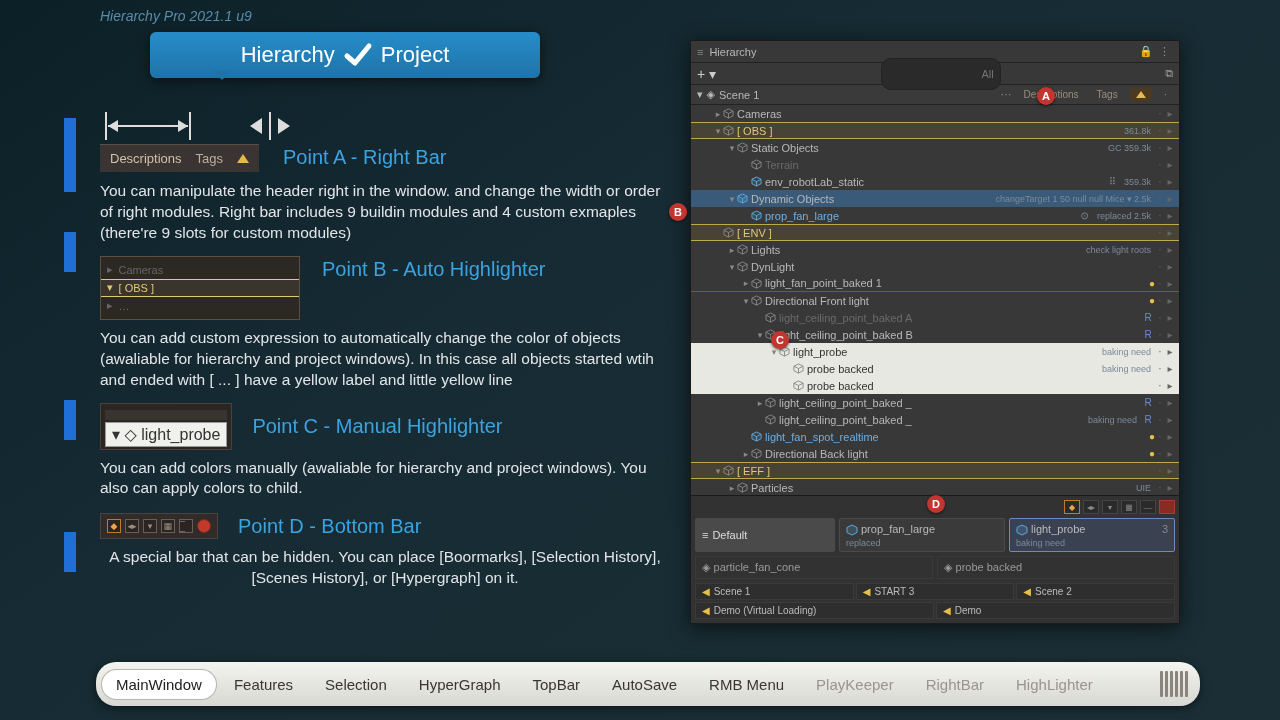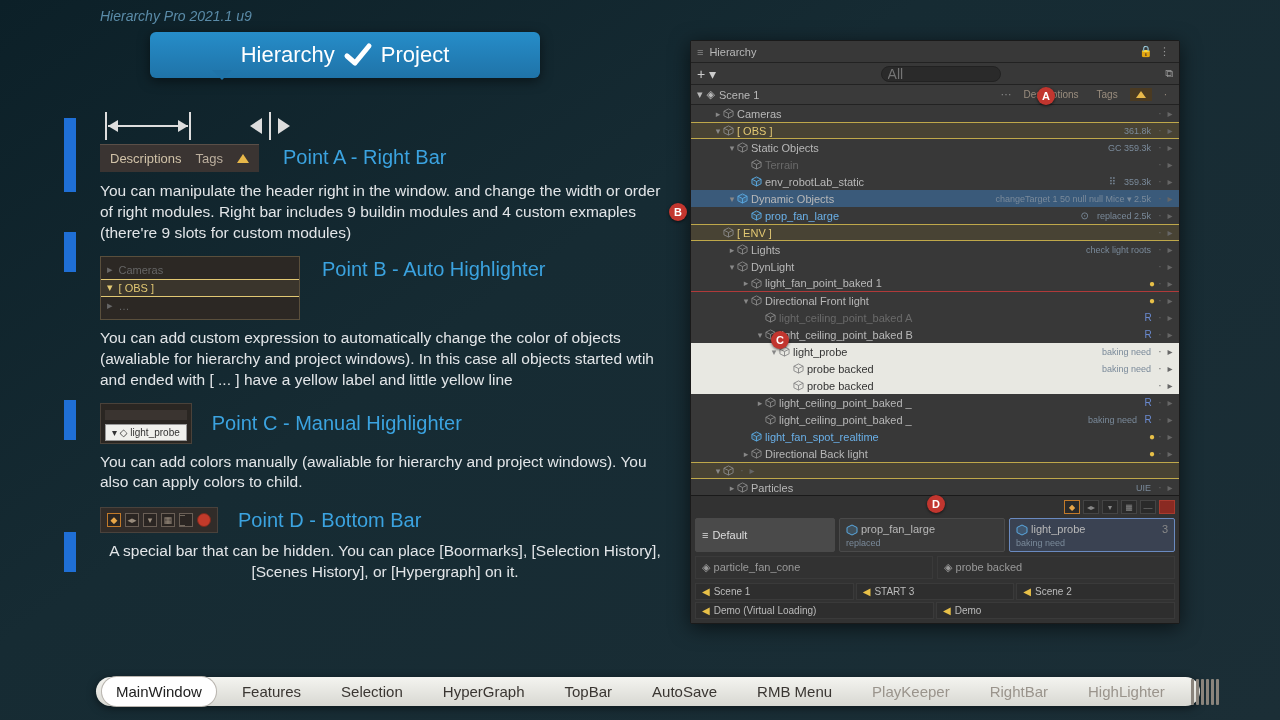--- a/index.html
+++ b/index.html
@@ -19,36 +19,36 @@
 .point-title { color:#3ba3e0; font-size:20px; font-weight:500; margin:6px 0 6px 220px; }
 .para { font-size:15.5px; line-height:1.35; color:#e2e5e8; margin-bottom:12px; max-width:660px; }
 .blue-mark{position:absolute;left:-36px;width:12px;background:#1f6fd6;}
 .mark1{top:86px;height:74px;}
 .mark2{top:200px;height:40px;}
 .mark3{top:368px;height:40px;}
 .mark4{top:500px;height:40px;}
 .snip-b{display:inline-block;background:#2c2824;border:1px solid #5a4f3c;padding:4px 0;width:200px;}
 .snip-b .row{display:flex;align-items:center;height:18px;font-size:11px;padding:0 6px;gap:6px;}
 .snip-b .obs{background:#3a352c;color:#e2c873;border-top:1px solid #e2c873;border-bottom:1px solid #e2c873;}
-.snip-c{display:inline-block;background:#f0f0ec;border:1px solid #999;padding:2px 6px;font-size:10px;color:#333;}
+.snip-c{display:inline-block;background:#f0f0ec;border:1px solid #999;padding:2px 6px;font-size:16px;color:#333;}
 .snip-d{display:inline-flex;align-items:center;height:26px;background:#312c29;border:1px solid #4a423c;padding:0 6px;gap:4px;}
 .snip-d .sq{width:14px;height:14px;border:1px solid #6a5f56;background:#2a2522;font-size:9px;color:#9a8d7e;display:flex;align-items:center;justify-content:center;}
 .snip-d .rec{width:14px;height:14px;border-radius:50%;background:#c23a2a;border:1px solid #7a2a1e;}
 .snip-d .orange{border-color:#c27a2a;color:#e8a648;}
 
 
 .panel { position:absolute; right:100px; top:40px; width:490px; background:#383838; border:1px solid #1a1a1a; border-radius:2px; box-shadow:0 4px 20px rgba(0,0,0,.6); font-size:11px; color:#b8b8b8; }
 .panel .titlebar{display:flex;align-items:center;height:22px;background:#383838;border-bottom:1px solid #222;padding:0 6px;gap:6px;}
 .panel .titlebar .grip{color:#888;}
 .panel .titlebar .spacer{flex:1;}
 .panel .titlebar .ico{width:14px;height:14px;color:#999;}
 .panel .toolbar{display:flex;align-items:center;height:22px;background:#383838;border-bottom:1px solid #222;padding:0 6px;gap:8px;}
 .panel .toolbar .plus{font-size:14px;color:#ccc;}
 .panel .toolbar .search{flex:1;text-align:center;}
-.panel .toolbar .search input{background:#2a2a2a;border:1px solid #222;border-radius:10px;height:16px;width:120px;font-size:14px;color:#aaa;padding:0 6px;}
+.panel .toolbar .search input{background:#2a2a2a;border:1px solid #222;border-radius:10px;height:32px;width:120px;font-size:11px;color:#aaa;padding:0 6px;text-align:right;}
 .panel .toolbar .popout{color:#999;}
 .panel .headerrow{display:flex;align-items:center;height:20px;background:#3a3a3a;border-bottom:1px solid #222;padding:0 6px;gap:6px;}
 .panel .headerrow .scene{flex:1;display:flex;align-items:center;gap:4px;}
 .panel .headerrow .col{font-size:10px;color:#9a8d7e;padding:0 6px;}
 .panel .headerrow .tri{background:#4a3a22;padding:1px 6px;}
 .tree{max-height:390px;overflow:hidden;}
 .tree .r{display:flex;align-items:center;height:17px;padding-right:4px;position:relative;}
 .tree .r .ind{display:inline-block;}
 .tree .r .tw{width:10px;text-align:center;color:#888;font-size:9px;}
 .tree .r .cube{width:11px;height:11px;margin-right:3px;}
@@ -81,21 +81,21 @@
 .bottombar .card .cube{width:12px;height:12px;display:inline-block;vertical-align:middle;margin-right:3px;}
 .bottombar .card .sub{font-size:9px;color:#7a8a9a;margin-top:2px;}
 .bottombar .card.sel{border-color:#6a8ac0;background:#3a4252;}
 .bottombar .wide{display:flex;gap:4px;margin-bottom:4px;}
 .bottombar .wide .w{flex:1;background:#323232;border:1px solid #3a3a3a;padding:4px 6px;font-size:11px;color:#999;}
 .bottombar .scenes{display:flex;flex-wrap:wrap;gap:2px;}
 .bottombar .scenes .s{flex:1;min-width:150px;background:#2e2e2e;border:1px solid #3a3a3a;padding:2px 6px;font-size:10px;color:#bbb;display:flex;align-items:center;gap:4px;}
 .bottombar .scenes .s .play{color:#e8c048;font-size:10px;}
 
 
-.nav { position:absolute; left:96px; bottom:14px; right:80px; height:29px; background:linear-gradient(#f4f4f0,#d8d8d2); border-radius:20px; box-shadow:0 2px 8px rgba(0,0,0,.5); display:flex; align-items:center; padding:0 6px; gap:12px; }
+.nav { position:absolute; left:96px; bottom:14px; right:80px; height:44px; background:linear-gradient(#f4f4f0,#d8d8d2); border-radius:20px; box-shadow:0 2px 8px rgba(0,0,0,.5); display:flex; align-items:center; padding:0 6px; gap:4px; }
 .nav .tab{padding:6px 14px;font-size:15px;color:#3a3632;border-radius:16px;cursor:pointer;white-space:nowrap;}
 .nav .tab.active{background:#fff;box-shadow:0 0 0 1px #b8b4ae;color:#222;}
 .nav .tab.dim{color:#9a948c;}
 .nav .grip{margin-left:auto;display:flex;gap:2px;padding-right:6px;}
 .nav .grip span{width:3px;height:26px;background:#8a847c;border-radius:1px;}
 
 svg.cube-svg{fill:none;stroke:#888;stroke-width:1;}
 svg.cube-svg.blue{stroke:#5aa8e0;fill:rgba(90,168,224,.2);}
 </style>
 </head>
@@ -445,20 +445,21 @@
           <span class="bulb">●</span>
           <span class="end">·</span>
           <span class="end">▸</span>
         </div>
         <div class="r yellow">
           <span class="ind" style="width:22px"></span>
           <span class="tw">▾</span>
           <span class="cube"><svg class="cube-svg" viewBox="0 0 12 12">
               <path d="M6 1 L11 3.5 L11 8.5 L6 11 L1 8.5 L1 3.5 Z M1 3.5 L6 6 L11 3.5 M6 6 L6 11"></path>
             </svg></span>
+          <span class="lbl">[ EFF ]</span>
           <span class="end">·</span>
           <span class="end">▸</span>
         </div>
         <div class="r">
           <span class="ind" style="width:36px"></span>
           <span class="tw">▸</span>
           <span class="cube"><svg class="cube-svg" viewBox="0 0 12 12">
               <path d="M6 1 L11 3.5 L11 8.5 L6 11 L1 8.5 L1 3.5 Z M1 3.5 L6 6 L11 3.5 M6 6 L6 11"></path>
             </svg></span>
           <span class="lbl">Particles</span>

